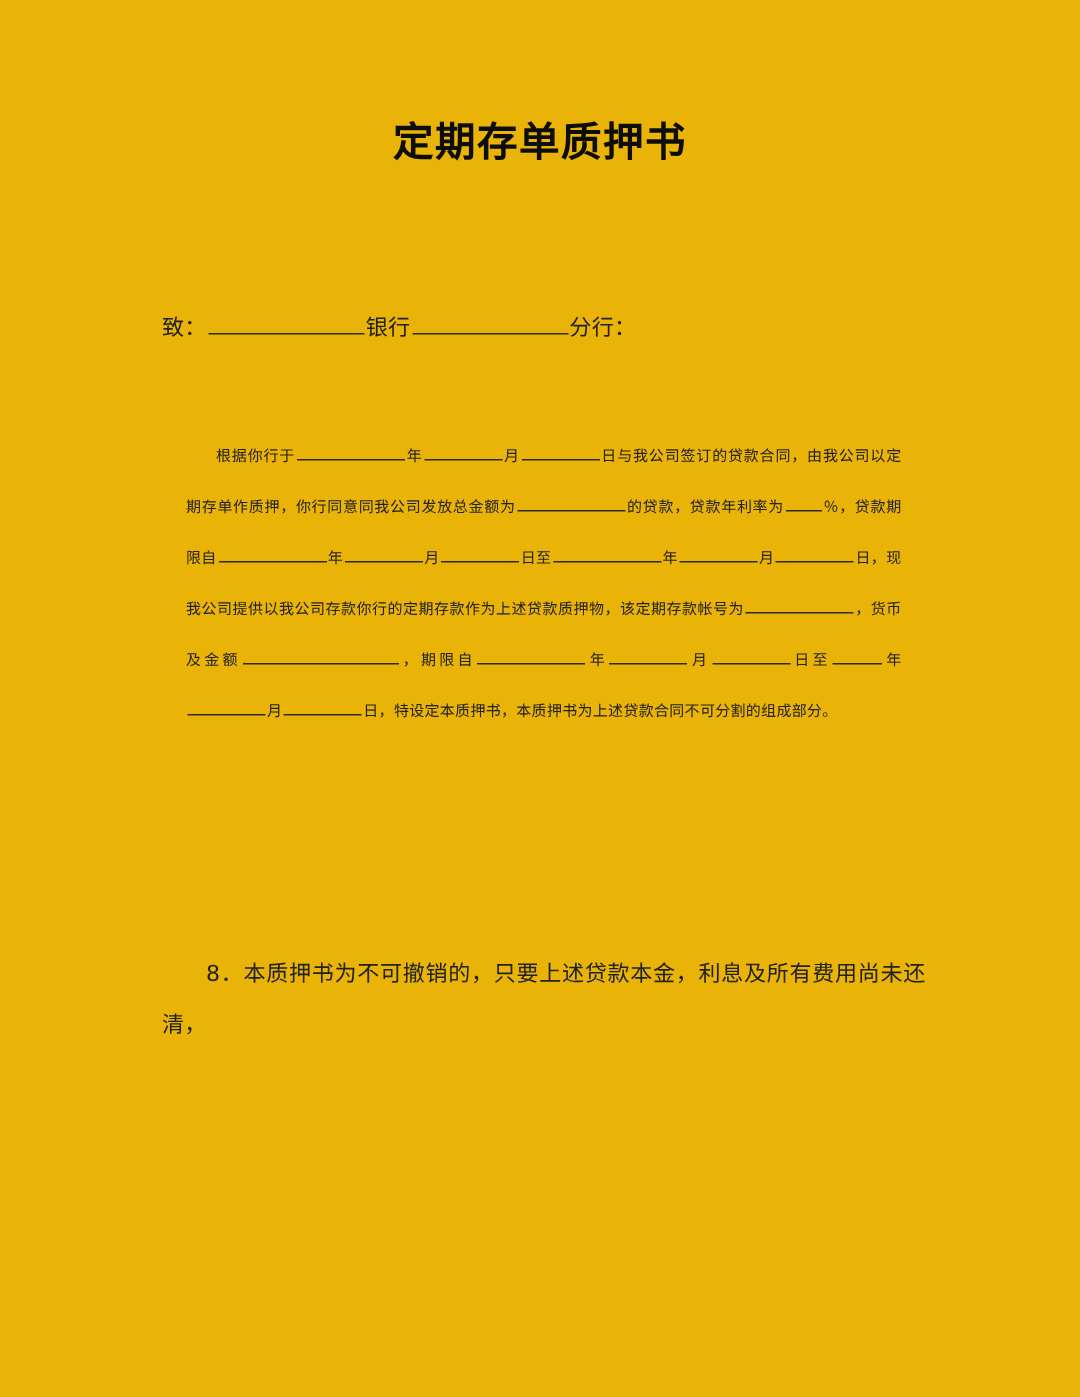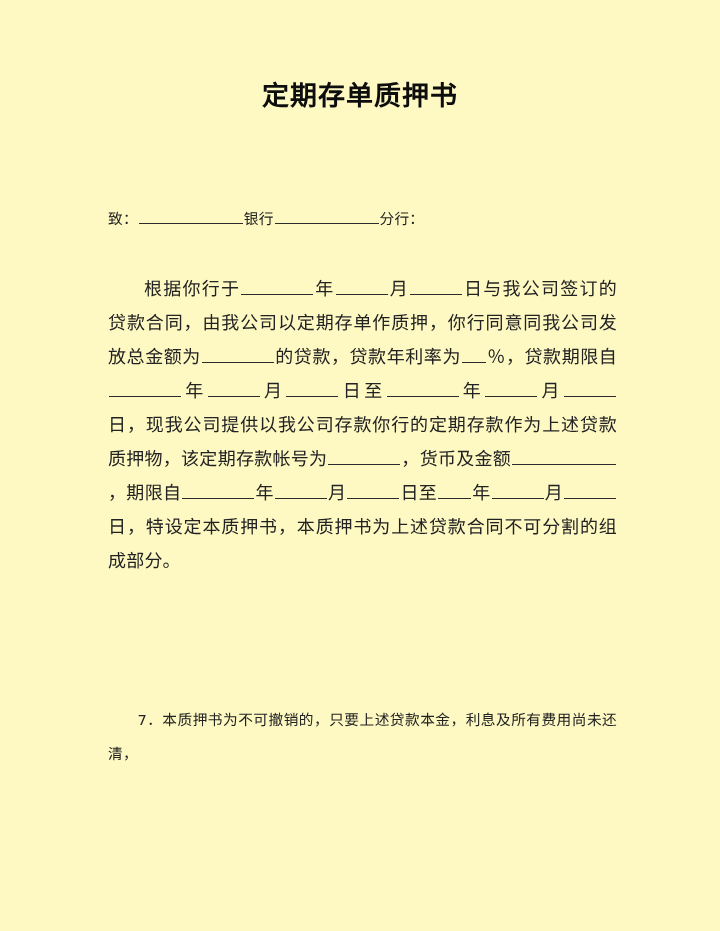--- a/index.html
+++ b/index.html
@@ -14,21 +14,21 @@
     height: 931px;
     font-family: "DejaVu Sans", "Liberation Sans", sans-serif;
     color: #1a1a1a;
     overflow: hidden;
     position: relative;
   }
 
   .page {
     width: 720px;
     height: 931px;
-    background: #fef9c3;
+    background: #eab308;
     box-sizing: border-box;
     position: relative;
   }
 
   
   .doc-title {
     text-align: center;
     font-size: 27px;
     font-weight: bold;
     letter-spacing: 1px;
@@ -40,24 +40,24 @@
   }
 
   
   .body-block {
     padding-left: 108px;
     padding-right: 103px;
     box-sizing: border-box;
   }
 
   .para {
-    font-size: 18px;
+    font-size: 10px;
     line-height: 34px;
     color: #222222;
-    margin: 0;
+    margin: 16px;
     text-align: justify;
     text-justify: inter-ideograph;
     word-break: break-all;
     letter-spacing: 0.2px;
   }
 
   .para.indent {
     text-indent: 2em;
   }
 
@@ -120,16 +120,16 @@
     <p class="para indent"><span>根据你行于</span><span class="blank w-lg"></span><span>年</span><span class="blank w-md"></span><span>月</span><span class="blank w-md"></span><span>日与我公司签订的贷款合同，由我公司以定期存单作质押，你行同意同我公司发放总金额为</span><span class="blank w-lg"></span><span>的贷款，贷款年利率为</span><span class="blank w-xs"></span><span>％，贷款期限自</span><span class="blank w-lg"></span><span>年</span><span class="blank w-md"></span><span>月</span><span class="blank w-md"></span><span>日至</span><span class="blank w-lg"></span><span>年</span><span class="blank w-md"></span><span>月</span><span class="blank w-md"></span><span>日，现我公司提供以我公司存款你行的定期存款作为上述贷款质押物，该定期存款帐号为</span><span class="blank w-lg"></span><span>，货币及金额</span><span class="blank w-xxl"></span><span>，期限自</span><span class="blank w-lg"></span><span>年</span><span class="blank w-md"></span><span>月</span><span class="blank w-md"></span><span>日至</span><span class="blank w-sm"></span><span>年</span><span class="blank w-md"></span><span>月</span><span class="blank w-md"></span><span>日，特设定本质押书，本质押书为上述贷款合同不可分割的组成部分。</span></p>
 
     <div class="gap-p2"></div>
 
 
     <div class="gap-p3"></div>
 
 
     <div class="gap-p4"></div>
 
-    <p class="numbered">7．本质押书为不可撤销的，只要上述贷款本金，利息及所有费用尚未还清，</p>
+    <p class="numbered">8．本质押书为不可撤销的，只要上述贷款本金，利息及所有费用尚未还清，</p>
 
   </div>
 </div>
 
 </body></html>

